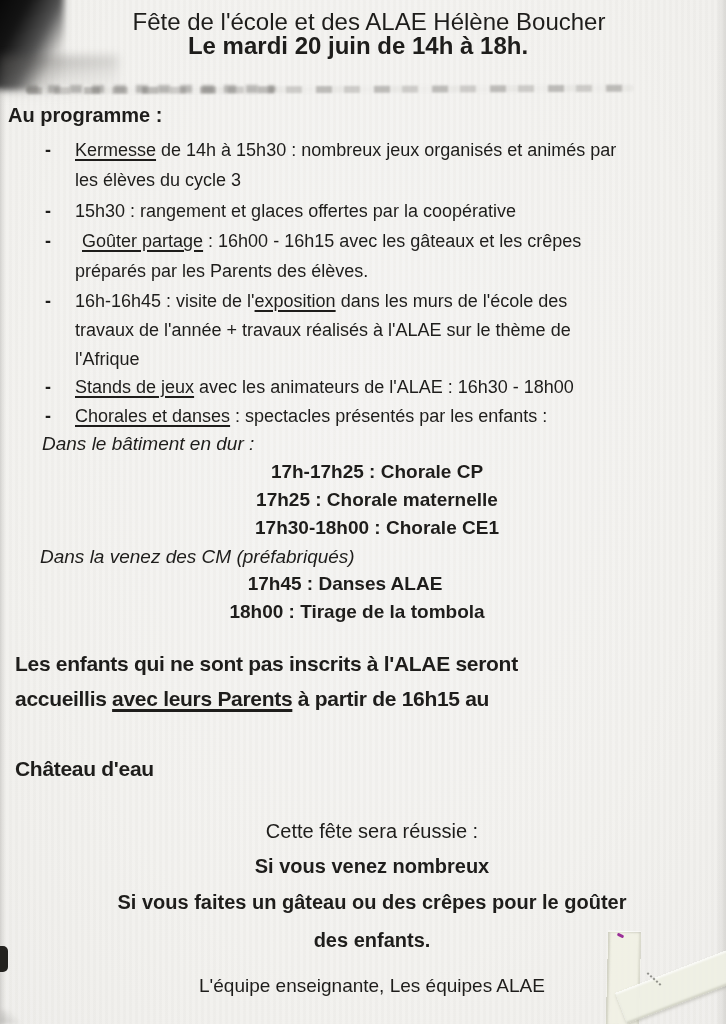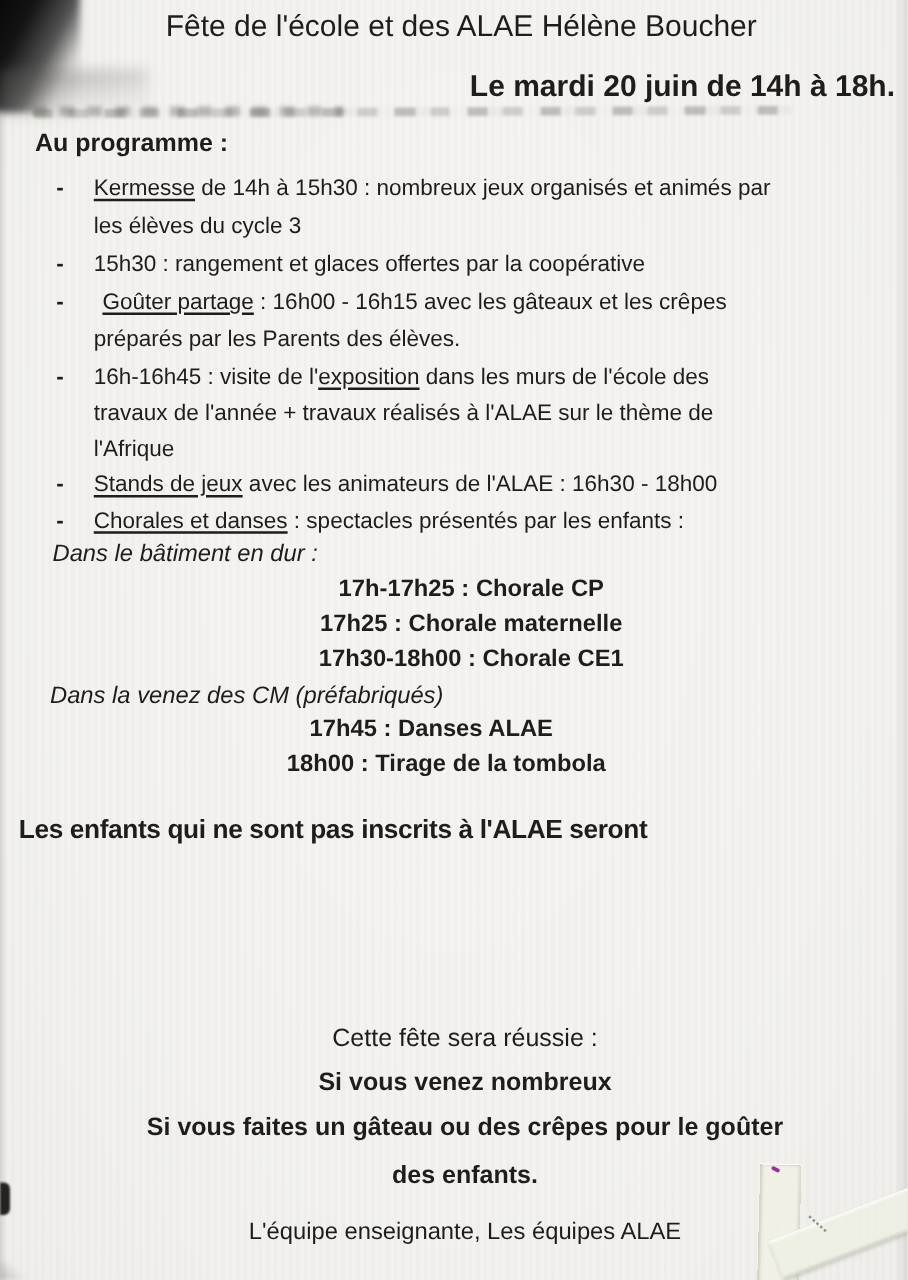--- a/index.html
+++ b/index.html
@@ -10,23 +10,23 @@
     overflow:hidden;
     background:
       repeating-linear-gradient(90deg, rgba(255,255,255,0.12) 0 3px, rgba(226,225,221,0.12) 3px 6px),
       radial-gradient(ellipse at 50% 40%, #f4f3f1 0%, #f1f0ed 65%, #edecE9 100%);
     font-family:Liberation Sans, sans-serif;
     color:#1e1d1b;
   }
   .line{position:absolute;white-space:nowrap;color:#1e1d1b;}
   
   .title1{top:8px;font-size:24px;left:6px;width:726px;text-align:center;}
-  .title2{top:56px;font-size:24px;font-weight:bold;left:0;width:716px;text-align:right;}
+  .title2{top:32px;font-size:24px;font-weight:bold;left:0;width:716px;text-align:center;}
   
-  .heading{top:104px;left:8px;font-size:20px;font-weight:bold;margin-left:20px;}
+  .heading{top:104px;left:8px;font-size:20px;font-weight:bold;}
   
   .b{font-size:18px;}
   .dash{position:absolute;left:45px;font-size:18px;font-weight:bold;}
   .bt{position:absolute;left:75px;}
   .bt3{position:absolute;left:82px;}
   .u{text-decoration:underline;text-decoration-thickness:2px;text-underline-offset:3px;}
   
   .venue{font-style:italic;font-size:19px;}
   .sched{font-size:19px;font-weight:bold;left:14px;width:726px;text-align:center;}
   
@@ -133,20 +133,24 @@
 
   <div class="line venue" style="top:433px;left:42px">Dans le bâtiment en dur :</div>
   <div class="line sched" style="top:461px">17h-17h25 : Chorale CP</div>
   <div class="line sched" style="top:489px">17h25 : Chorale maternelle</div>
   <div class="line sched" style="top:517px">17h30-18h00 : Chorale CE1</div>
   <div class="line venue" style="top:546px;left:40px">Dans la venez des CM (préfabriqués)</div>
   <div class="line sched" style="top:573px;transform:translateX(-32px)">17h45 : Danses ALAE</div>
   <div class="line sched" style="top:601px;transform:translateX(-20px)">18h00 : Tirage de la tombola</div>
 
   <div class="line notice" style="top:652px">Les enfants qui ne sont pas inscrits à l'ALAE seront</div>
+  <div class="line notice" style="top:687px">
+    <span>accueillis </span><span class="u">avec leurs Parents</span><span> à partir de 16h15 au</span>
+  </div>
+  <div class="line notice" style="top:757px">Château d'eau</div>
 
   <div class="line c1">Cette fête sera réussie :</div>
   <div class="line c2">Si vous venez nombreux</div>
   <div class="line c3">Si vous faites un gâteau ou des crêpes pour le goûter</div>
   <div class="line c4">des enfants.</div>
   <div class="line sig">L'équipe enseignante, Les équipes ALAE</div>
 
   <div class="tape-vert"></div>
   <div class="tape-diag"></div>
   <div class="tape-mark"></div>

